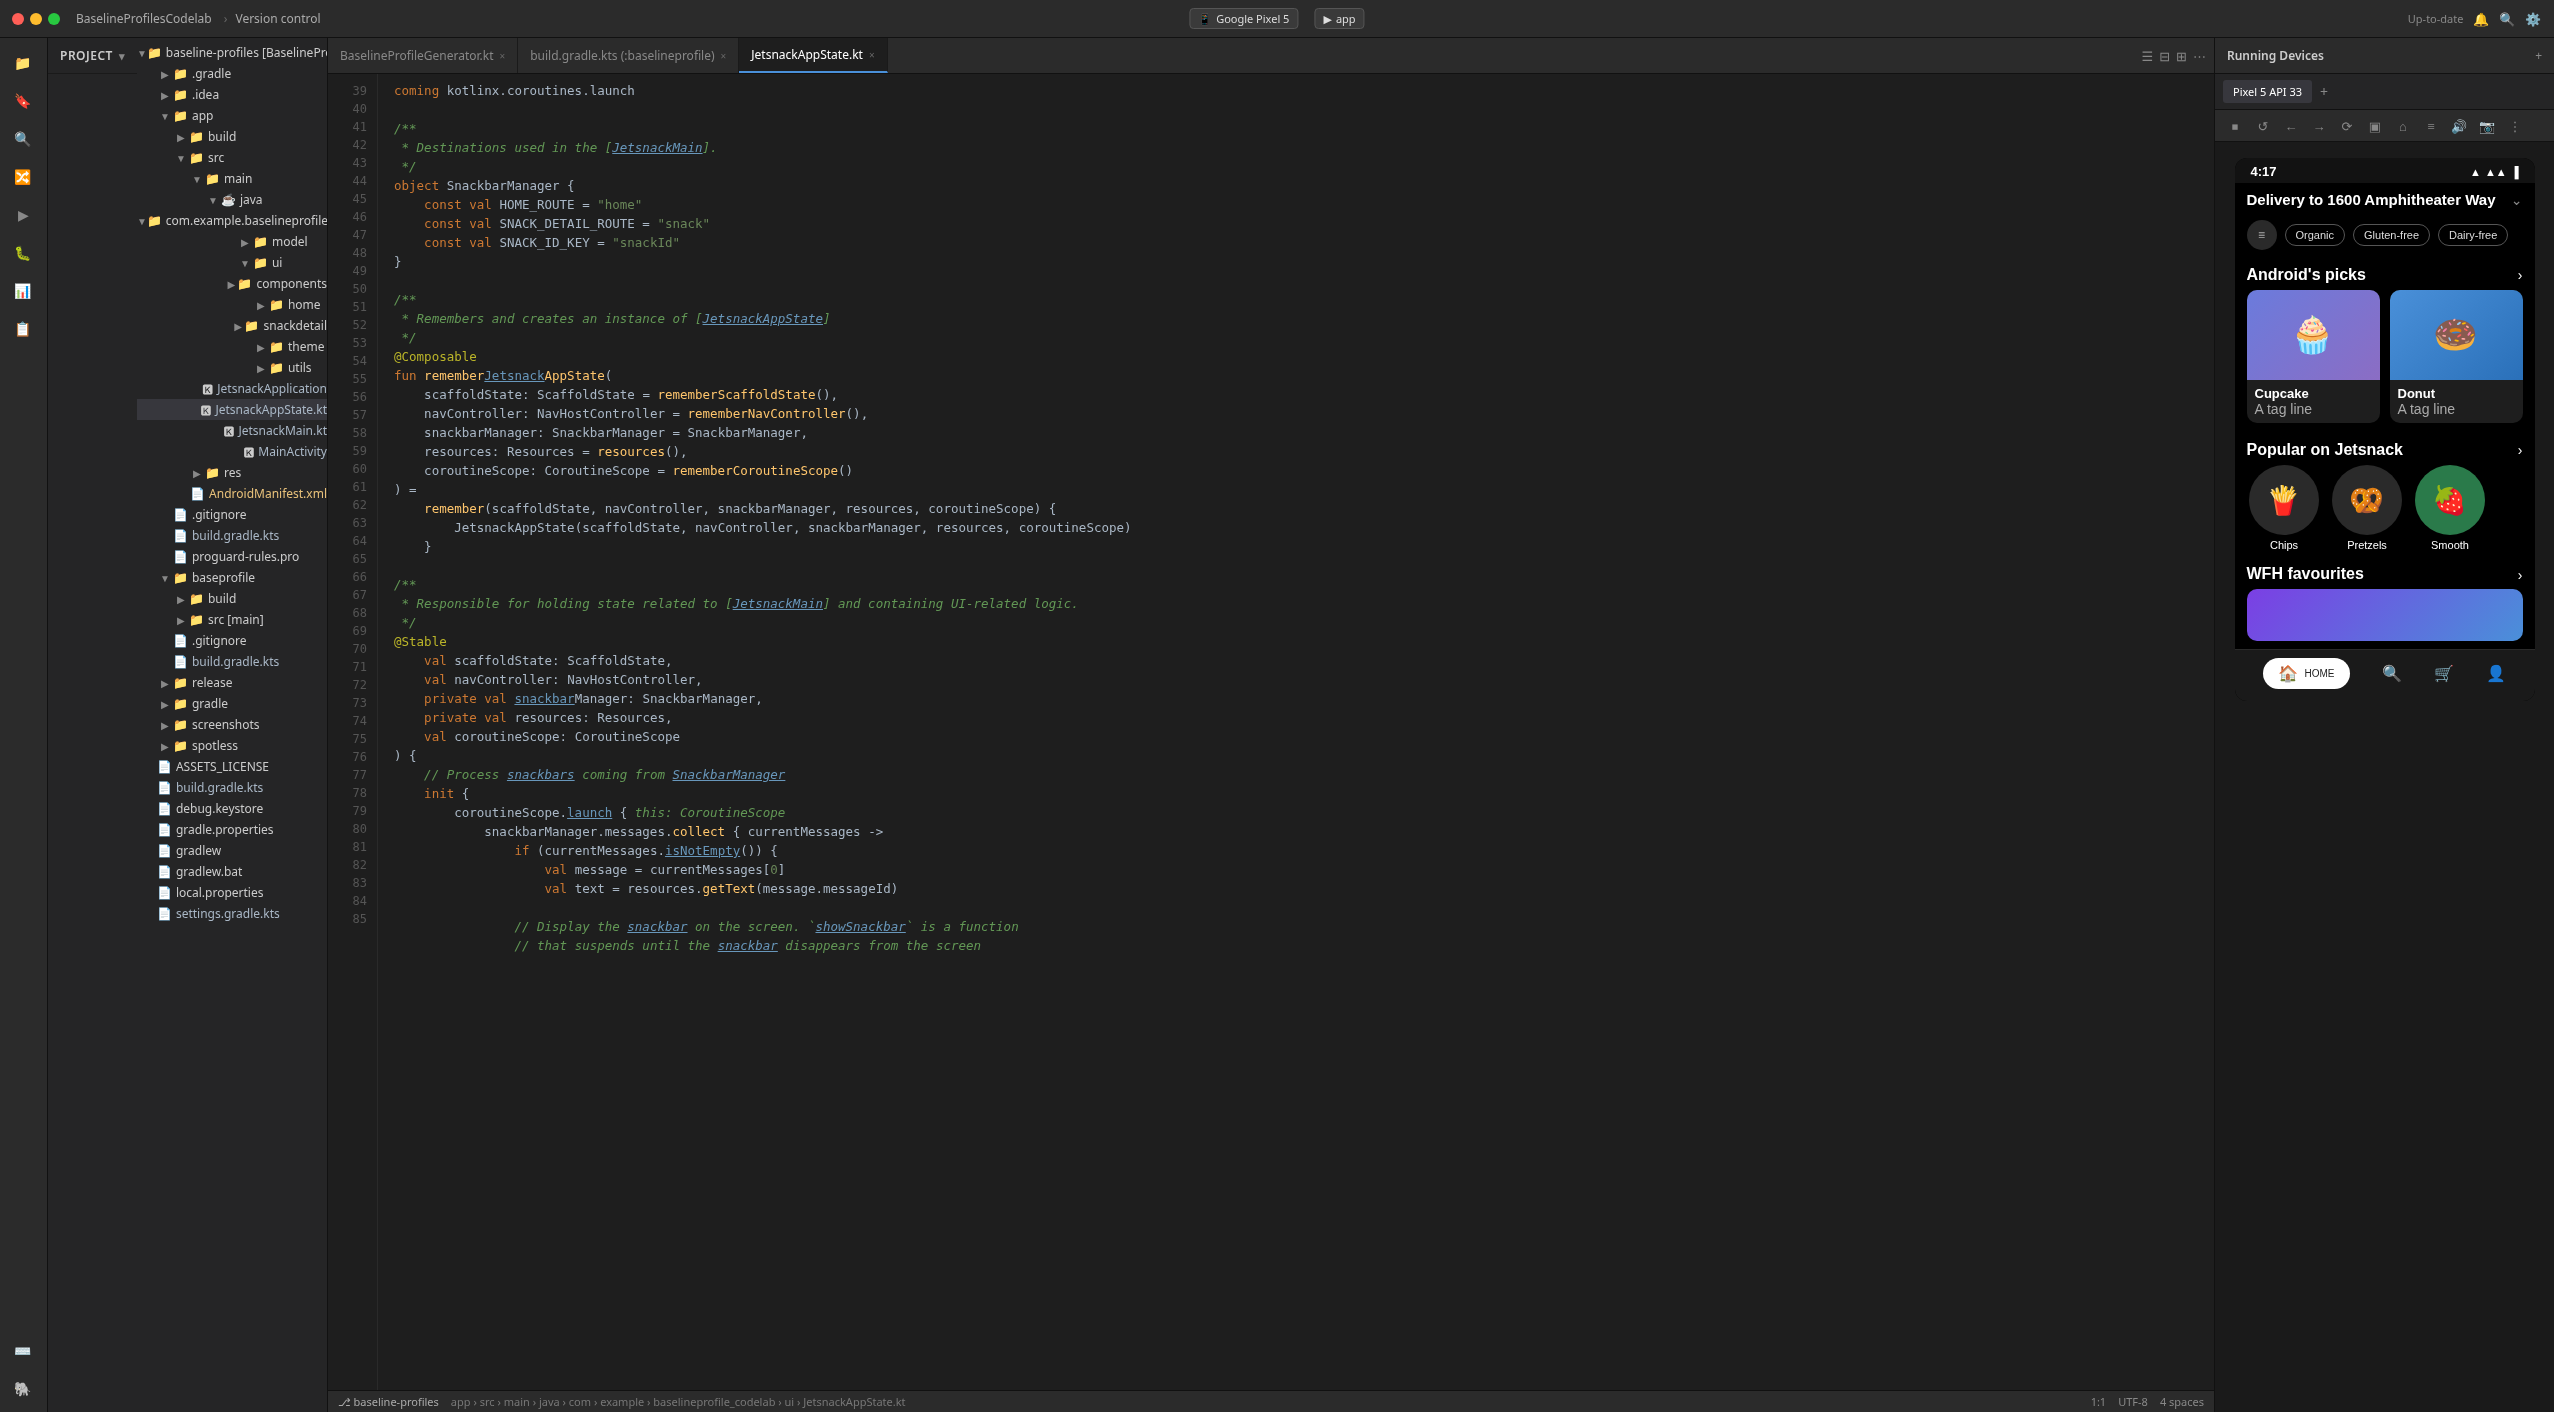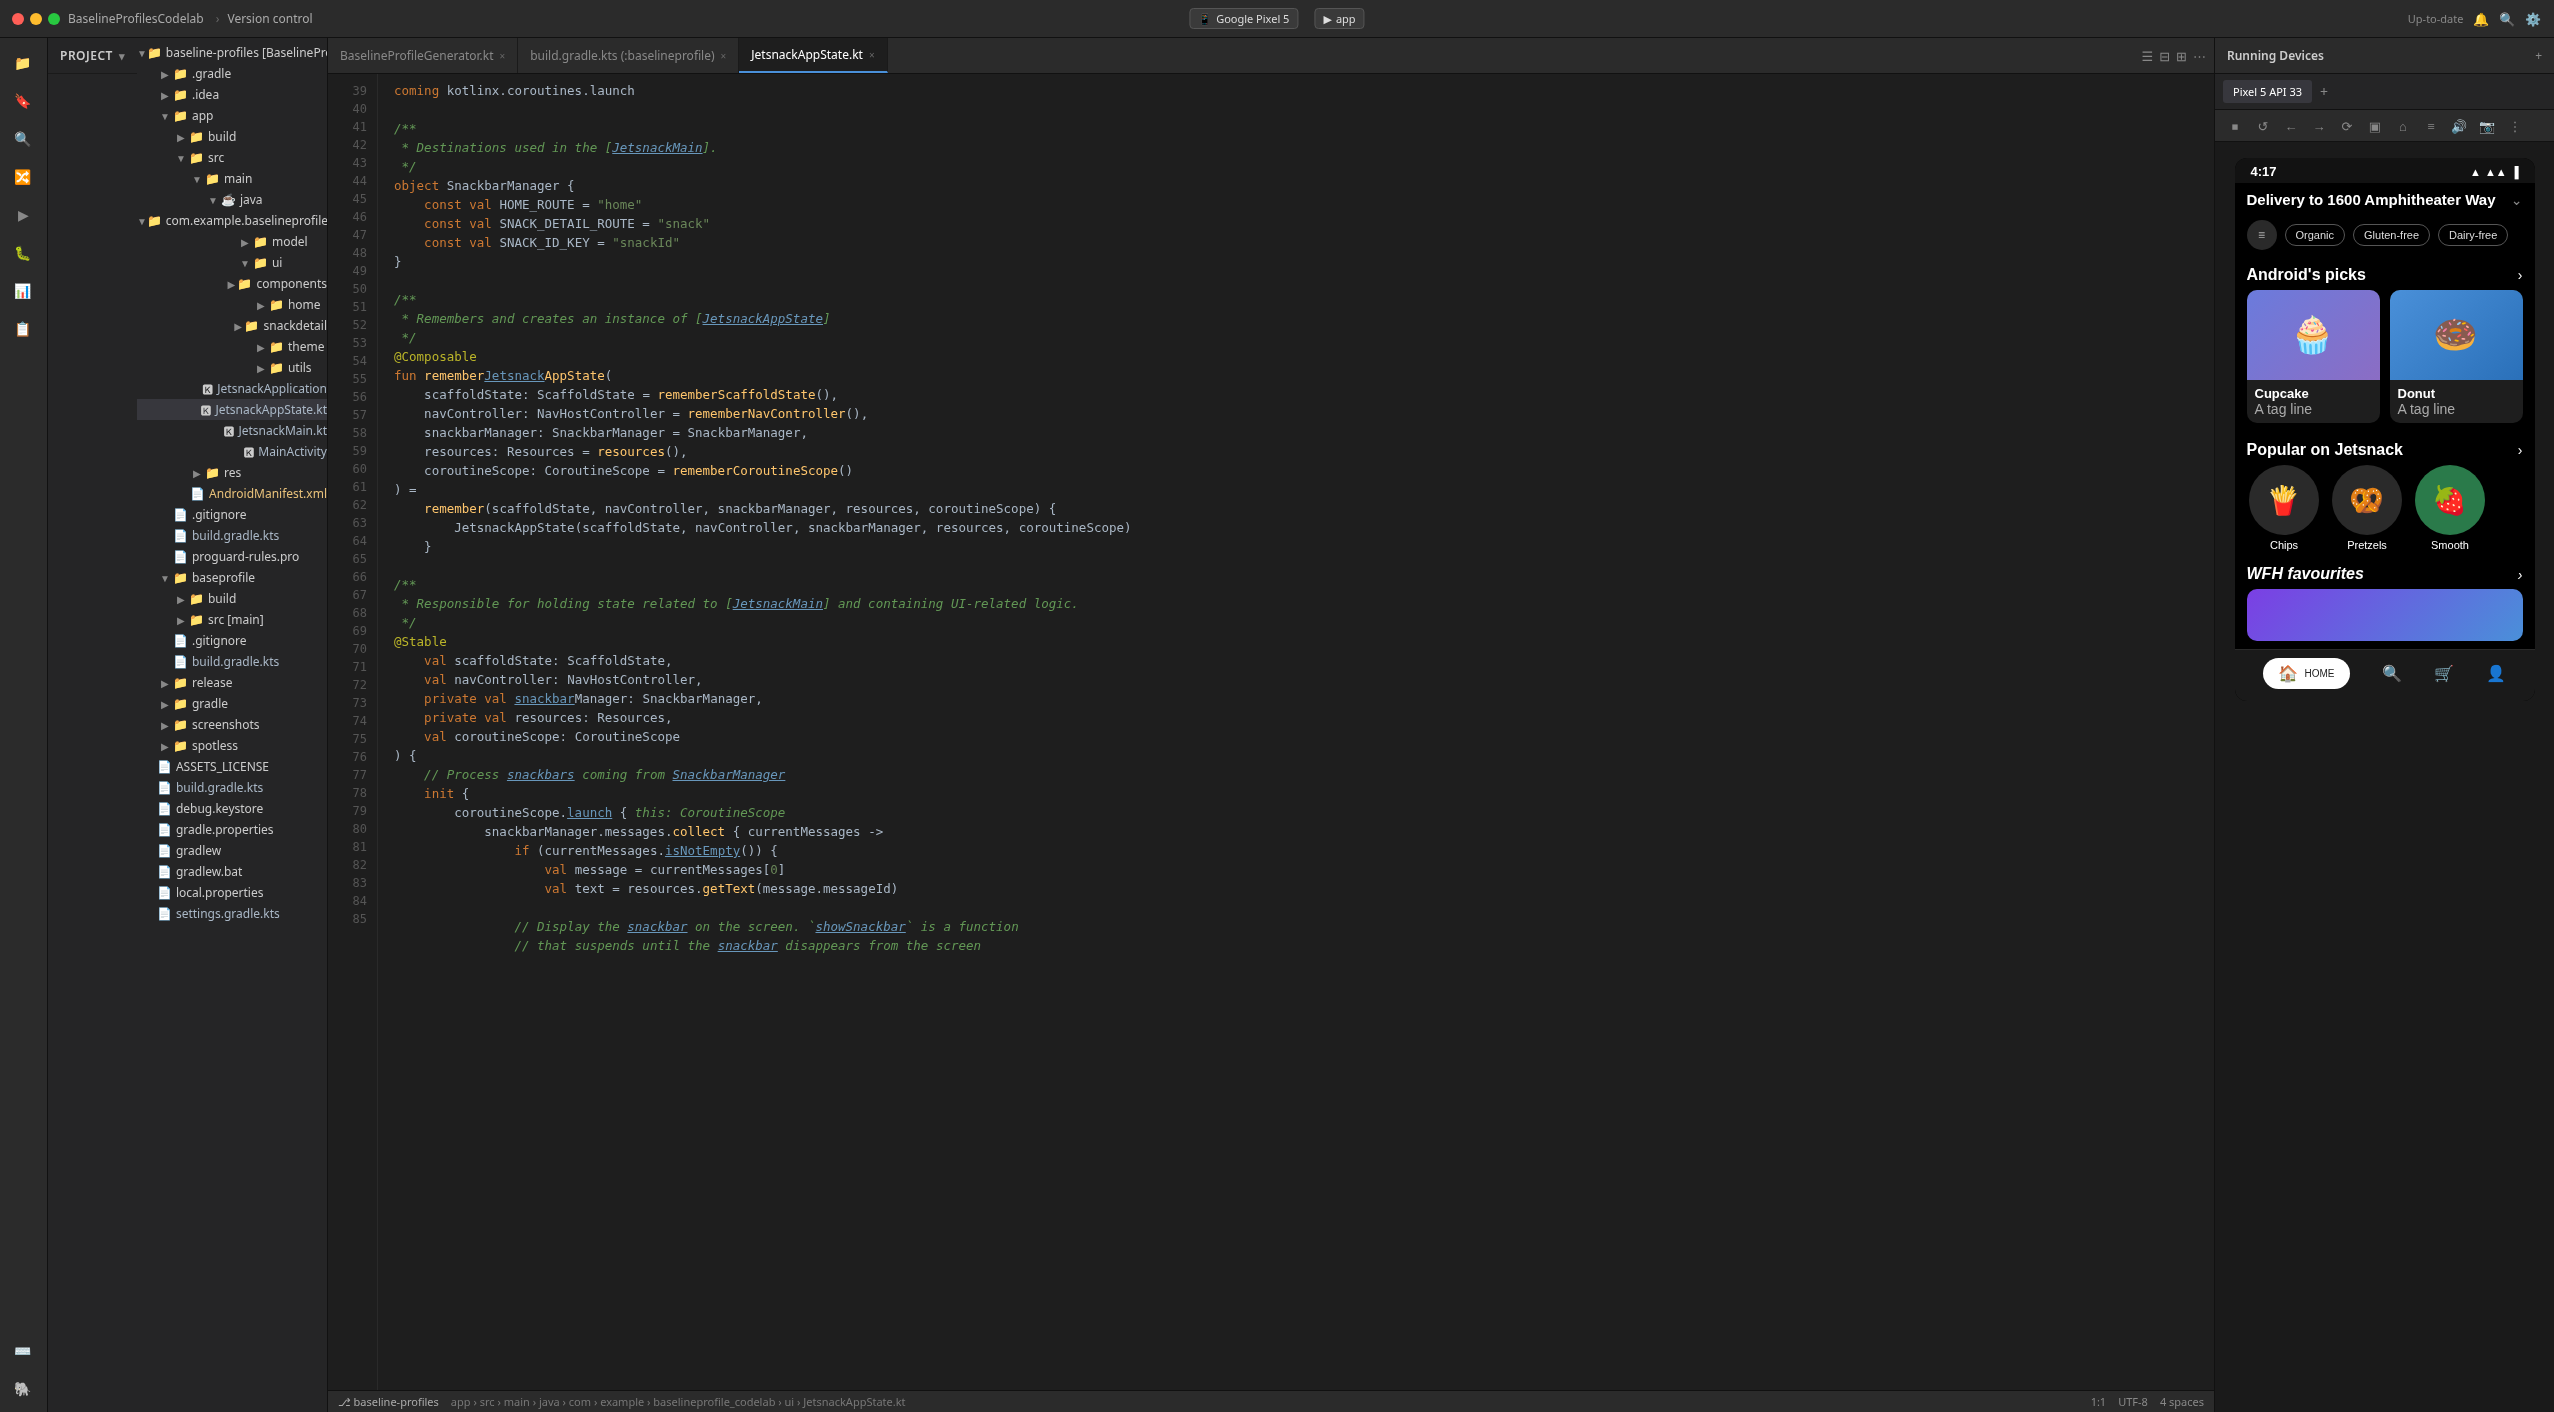--- a/index.html
+++ b/index.html
@@ -401,21 +401,20 @@
       font-size: 22px;
       overflow: hidden;
     }
     .popular-name { font-size: 11px; color: #fff; font-weight: 500; }
 
     .wfh-header {
       display: flex;
       align-items: flex-end;
       justify-content: space-between;
       padding: 4px 12px 6px;
-      font-style: italic;
     }
     .wfh-title { font-size: 16px; font-weight: 700; color: #fff; }
     .wfh-arrow { color: #fff; font-size: 14px; }
 
     .wfh-item {
       margin: 0 12px 8px;
       border-radius: 10px;
       height: 52px;
       background: linear-gradient(135deg, #7b3fe4, #4a90d9);
     }
@@ -449,21 +448,21 @@
   </style>
 </head>
 <body>
 
 <div class="titlebar">
   <div class="traffic-lights">
     <div class="tl red"></div>
     <div class="tl yellow"></div>
     <div class="tl green"></div>
   </div>
-  <span style="font-size:12px;color:#aaa;">BaselineProfilesCodelab</span>
+  <span style="font-size:12px;color:#aaa;margin-left:8px;">BaselineProfilesCodelab</span>
   <span style="font-size:12px;color:#666;margin-left:4px;">›</span>
   <span style="font-size:12px;color:#aaa;">Version control</span>
 
   <div class="titlebar-center">
     <div class="pixel-badge">
       <span>📱</span>
       <span>Google Pixel 5</span>
     </div>
     <div class="pixel-badge">
       <span>▶</span>

